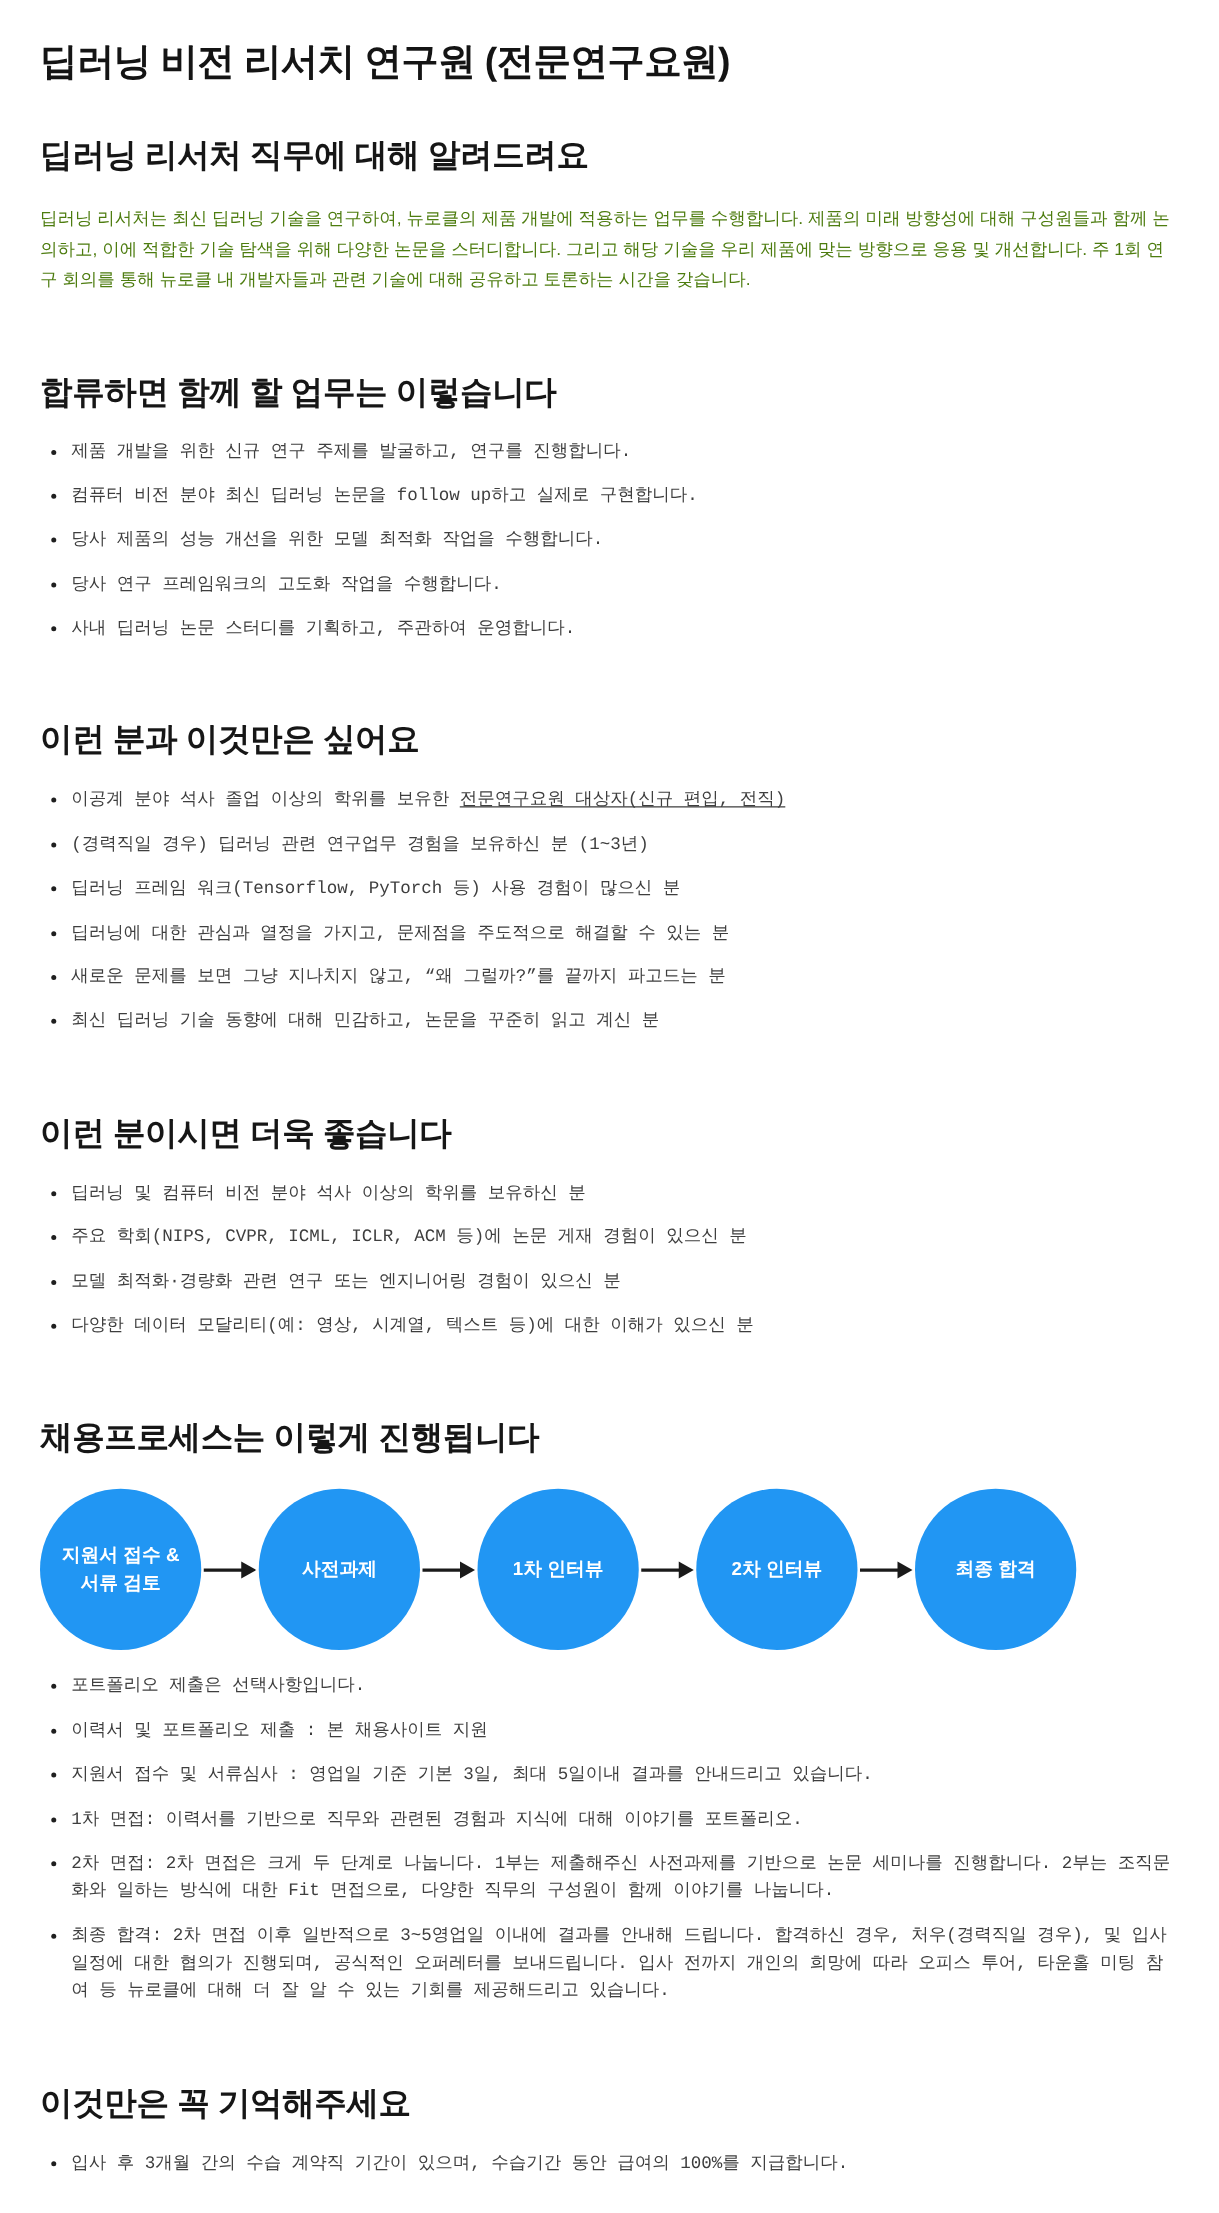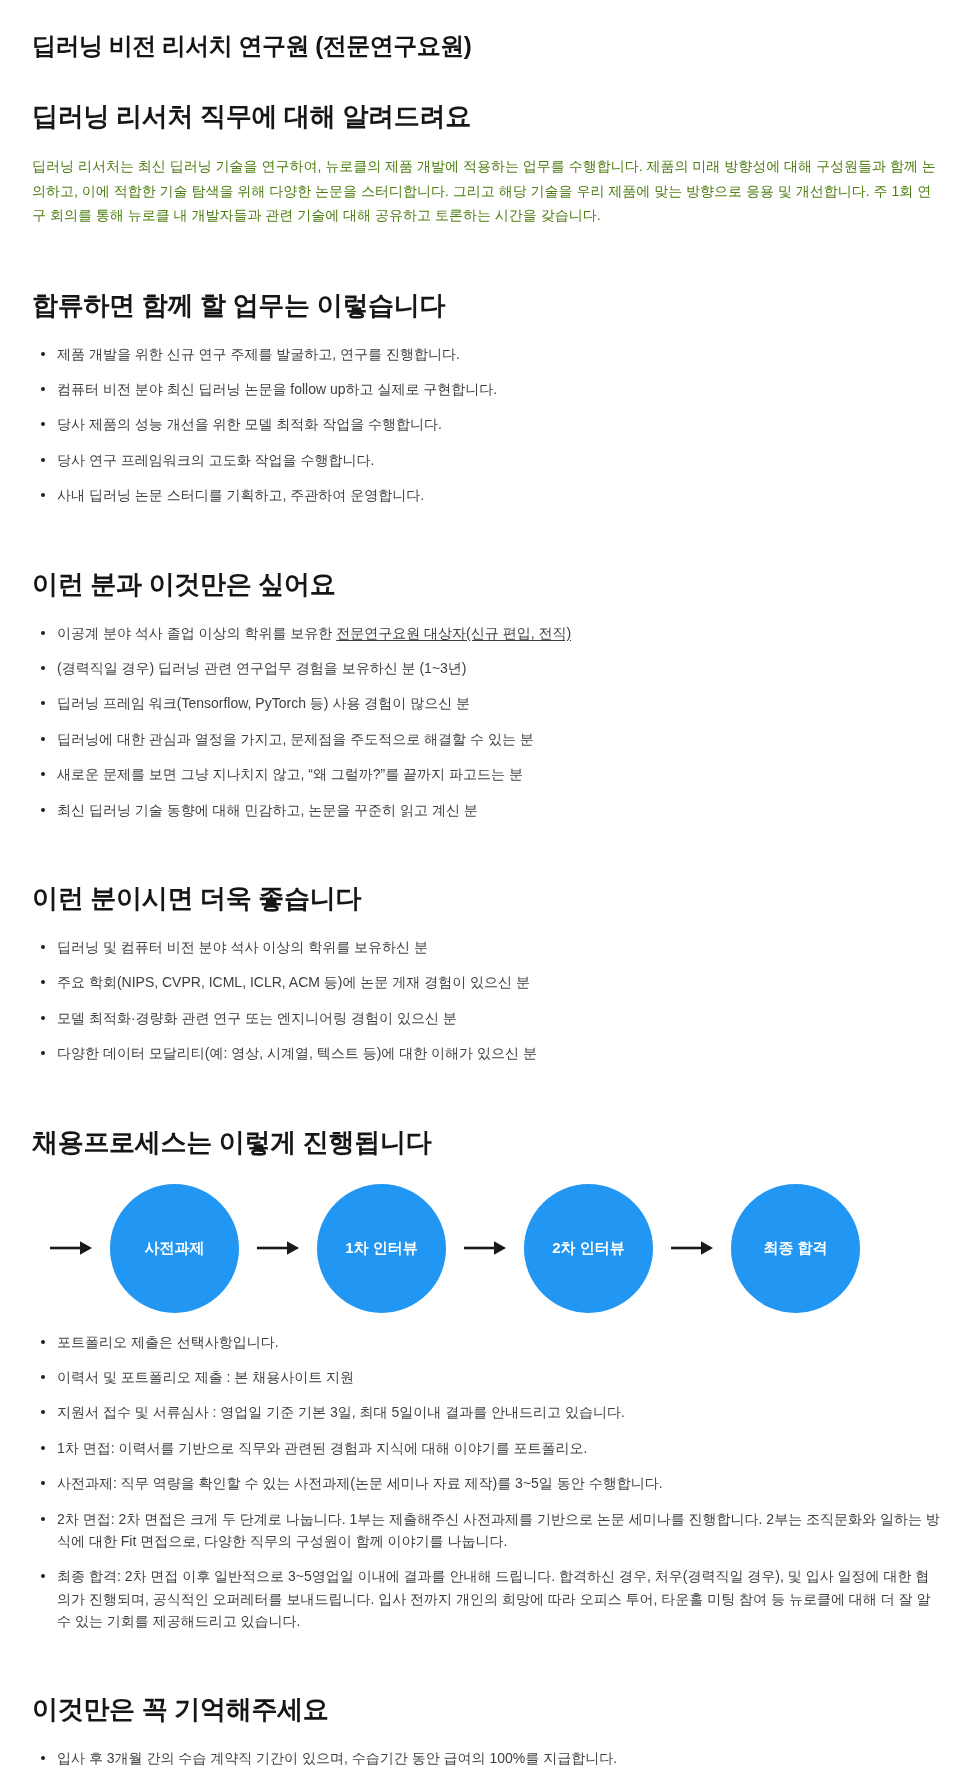--- a/index.html
+++ b/index.html
@@ -5,21 +5,21 @@
   * { box-sizing: border-box; margin: 0; padding: 0; }
   html, body { background: #ffffff; }
   body {
     width: 975px;
     font-family: "Liberation Sans", "DejaVu Sans", sans-serif;
     color: #3e3e3e;
   }
   .page { padding: 30px 34px 70px 32px; }
 
   h1.page-title {
-    font-size: 24px;
+    font-size: 30px;
     font-weight: 800;
     color: #141414;
     letter-spacing: -0.5px;
     line-height: 1.3;
   }
   h2.section-heading {
     font-size: 26px;
     font-weight: 700;
     color: #161616;
     letter-spacing: -0.3px;
@@ -27,21 +27,21 @@
   }
   section.first h2.section-heading { margin-top: 38px; }
 
   p.body-text {
     font-size: 14px;
     line-height: 1.75;
     color: #4d7c0f;
     max-width: 909px;
   }
 
-  ul.bullets { list-style: none; max-width: 909px; }
+  ul.bullets { list-style: none; max-width: 909px; font-family: Liberation Mono, monospace; }
   ul.bullets li {
     position: relative;
     padding-left: 25px;
     margin-bottom: 13px;
     font-size: 14px;
     line-height: 1.6;
     color: #3e3e3e;
   }
   ul.bullets li::before {
     content: "";
@@ -129,20 +129,22 @@
       <li>주요 학회(NIPS, CVPR, ICML, ICLR, ACM 등)에 논문 게재 경험이 있으신 분</li>
       <li>모델 최적화·경량화 관련 연구 또는 엔지니어링 경험이 있으신 분</li>
       <li>다양한 데이터 모달리티(예: 영상, 시계열, 텍스트 등)에 대한 이해가 있으신 분</li>
     </ul>
   </section>
 
   <section>
     <h2 class="section-heading">채용프로세스는 이렇게 진행됩니다</h2>
 
     <div class="flow">
+      <div class="step"><span>지원서 접수 &amp;
+서류 검토</span></div>
       <div class="arrow">
         <svg width="46" height="18" viewBox="0 0 46 18">
             <line x1="2" y1="9" x2="33" y2="9" stroke="#1a1a1a" stroke-width="2.6"></line>
             <polygon points="32,2.2 44,9 32,15.8" fill="#1a1a1a"></polygon>
           </svg>
       </div>
       <div class="step"><span>사전과제</span></div>
       <div class="arrow">
         <svg width="46" height="18" viewBox="0 0 46 18">
             <line x1="2" y1="9" x2="33" y2="9" stroke="#1a1a1a" stroke-width="2.6"></line>
@@ -164,21 +166,20 @@
           </svg>
       </div>
       <div class="step"><span>최종 합격</span></div>
     </div>
 
     <ul class="bullets">
       <li>포트폴리오 제출은 선택사항입니다.</li>
       <li>이력서 및 포트폴리오 제출 : 본 채용사이트 지원</li>
       <li>지원서 접수 및 서류심사 : 영업일 기준 기본 3일, 최대 5일이내 결과를 안내드리고 있습니다.</li>
       <li>1차 면접: 이력서를 기반으로 직무와 관련된 경험과 지식에 대해 이야기를 포트폴리오.</li>
-      <li>사전과제: 직무 역량을 확인할 수 있는 사전과제(논문 세미나 자료 제작)를 3~5일 동안 수행합니다.</li>
       <li>2차 면접: 2차 면접은 크게 두 단계로 나눕니다. 1부는 제출해주신 사전과제를 기반으로 논문 세미나를 진행합니다. 2부는 조직문화와 일하는 방식에 대한 Fit 면접으로, 다양한 직무의 구성원이 함께 이야기를 나눕니다.</li>
       <li>최종 합격: 2차 면접 이후 일반적으로 3~5영업일 이내에 결과를 안내해 드립니다. 합격하신 경우, 처우(경력직일 경우), 및 입사 일정에 대한 협의가 진행되며, 공식적인 오퍼레터를 보내드립니다. 입사 전까지 개인의 희망에 따라 오피스 투어, 타운홀 미팅 참여 등 뉴로클에 대해 더 잘 알 수 있는 기회를 제공해드리고 있습니다.</li>
     </ul>
   </section>
 
   <section>
     <h2 class="section-heading">이것만은 꼭 기억해주세요</h2>
     <ul class="bullets">
       <li>입사 후 3개월 간의 수습 계약직 기간이 있으며, 수습기간 동안 급여의 100%를 지급합니다.</li>
 

